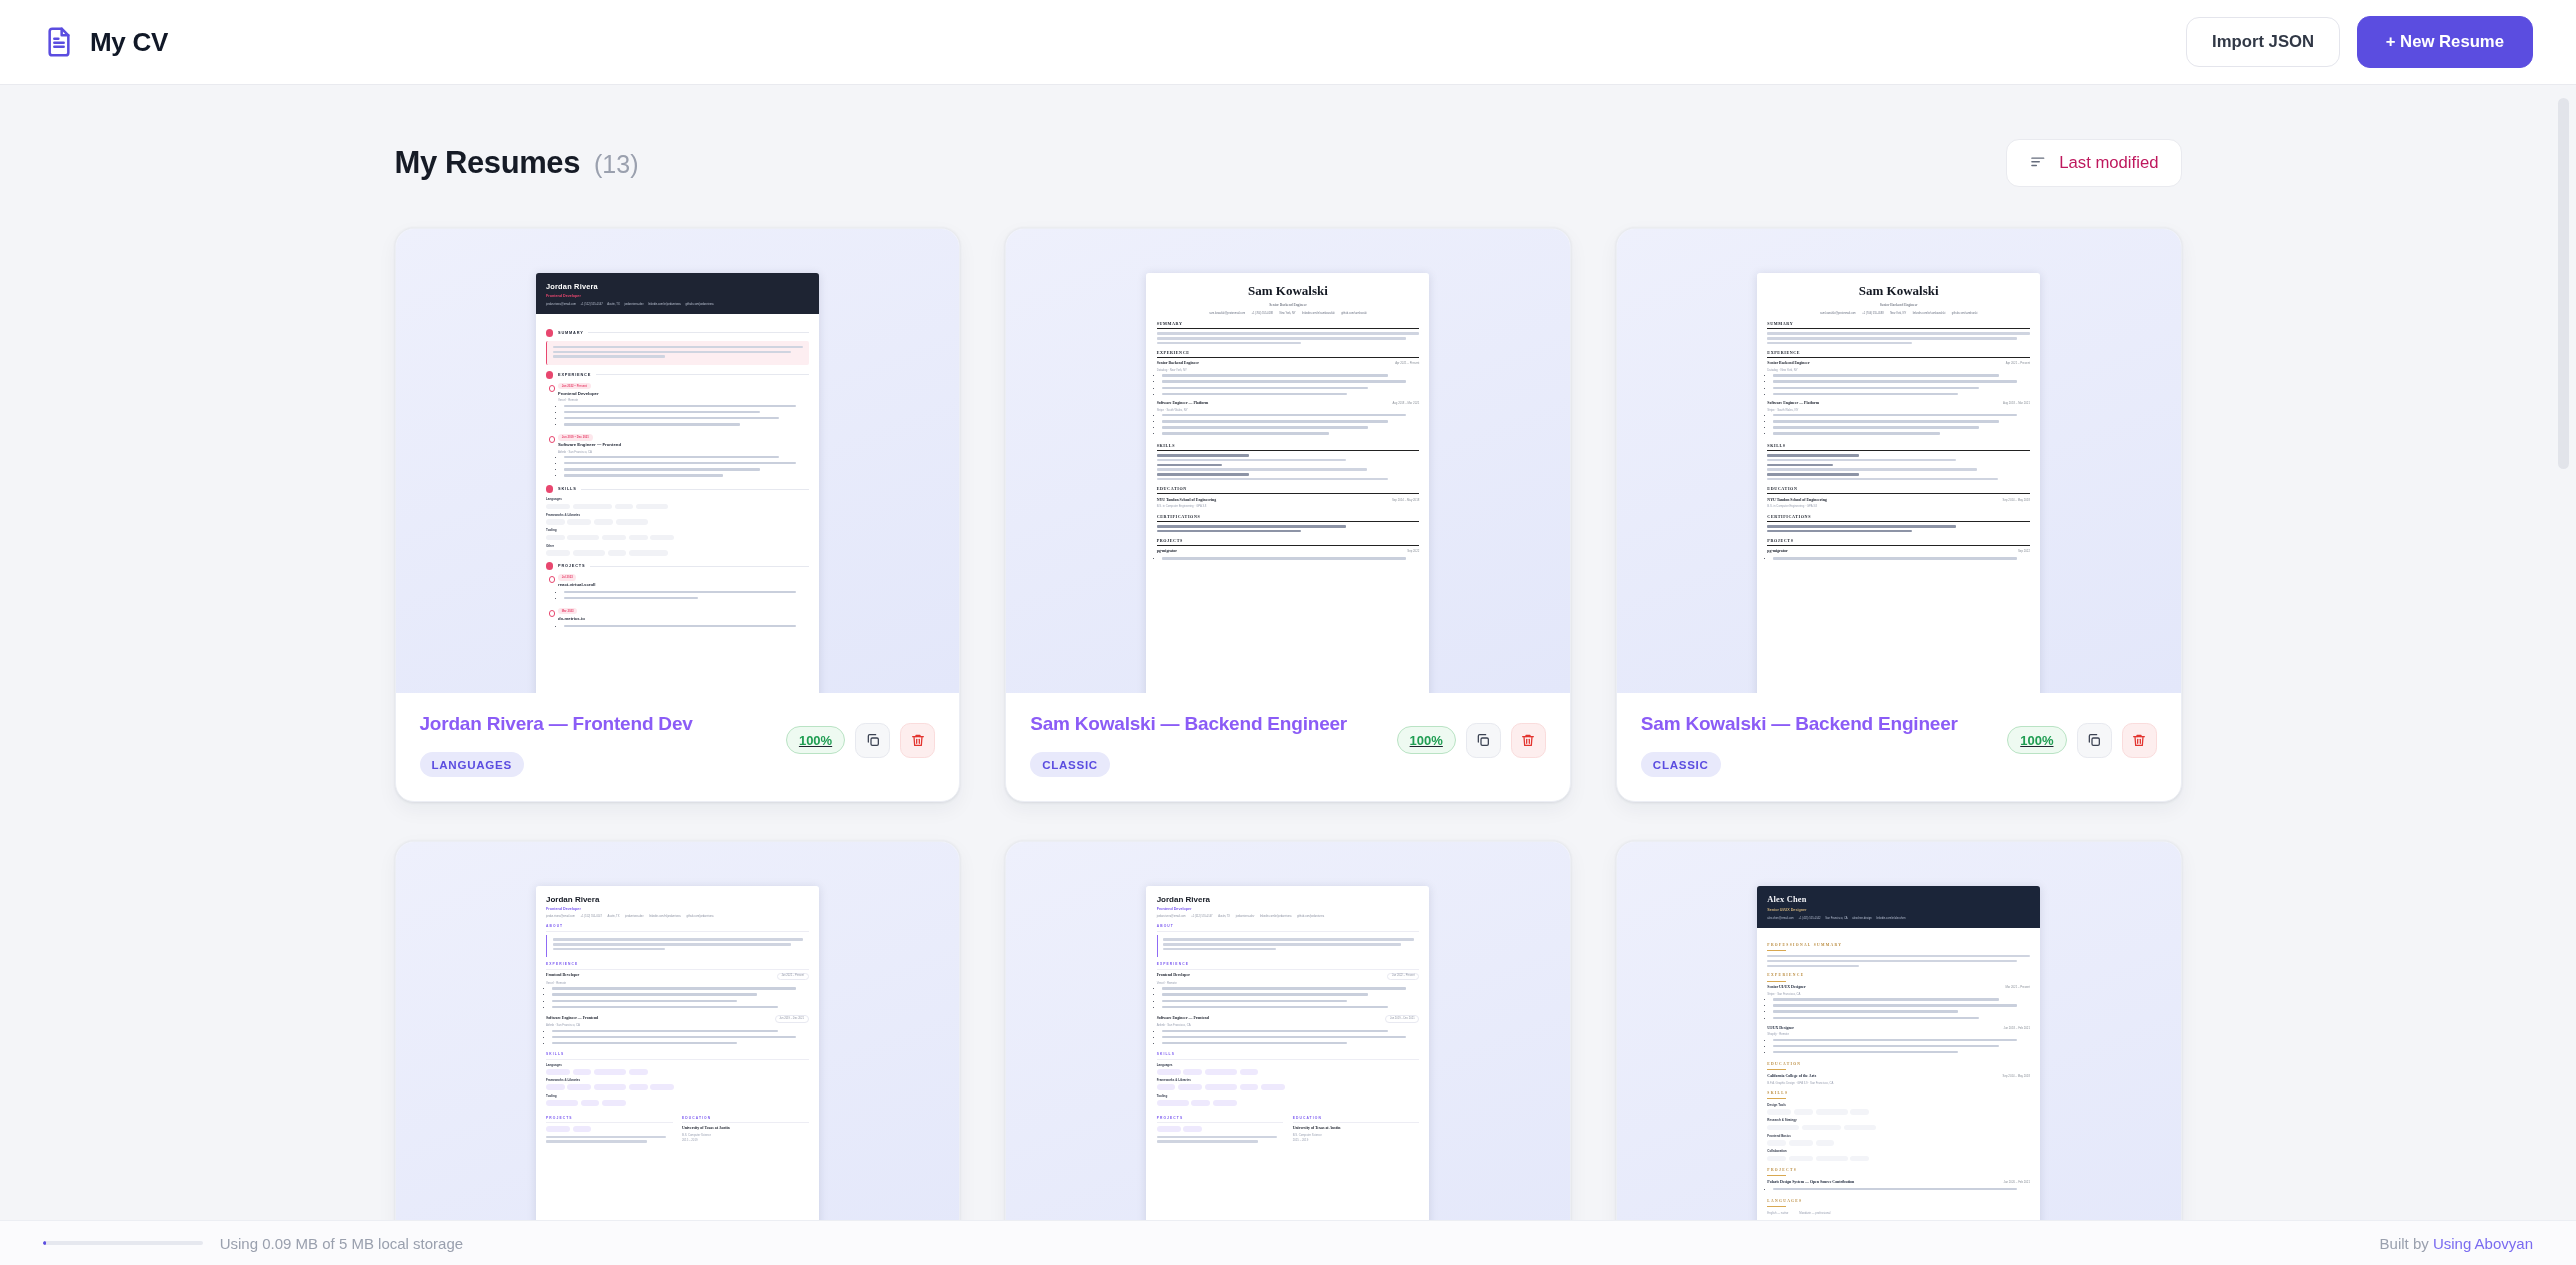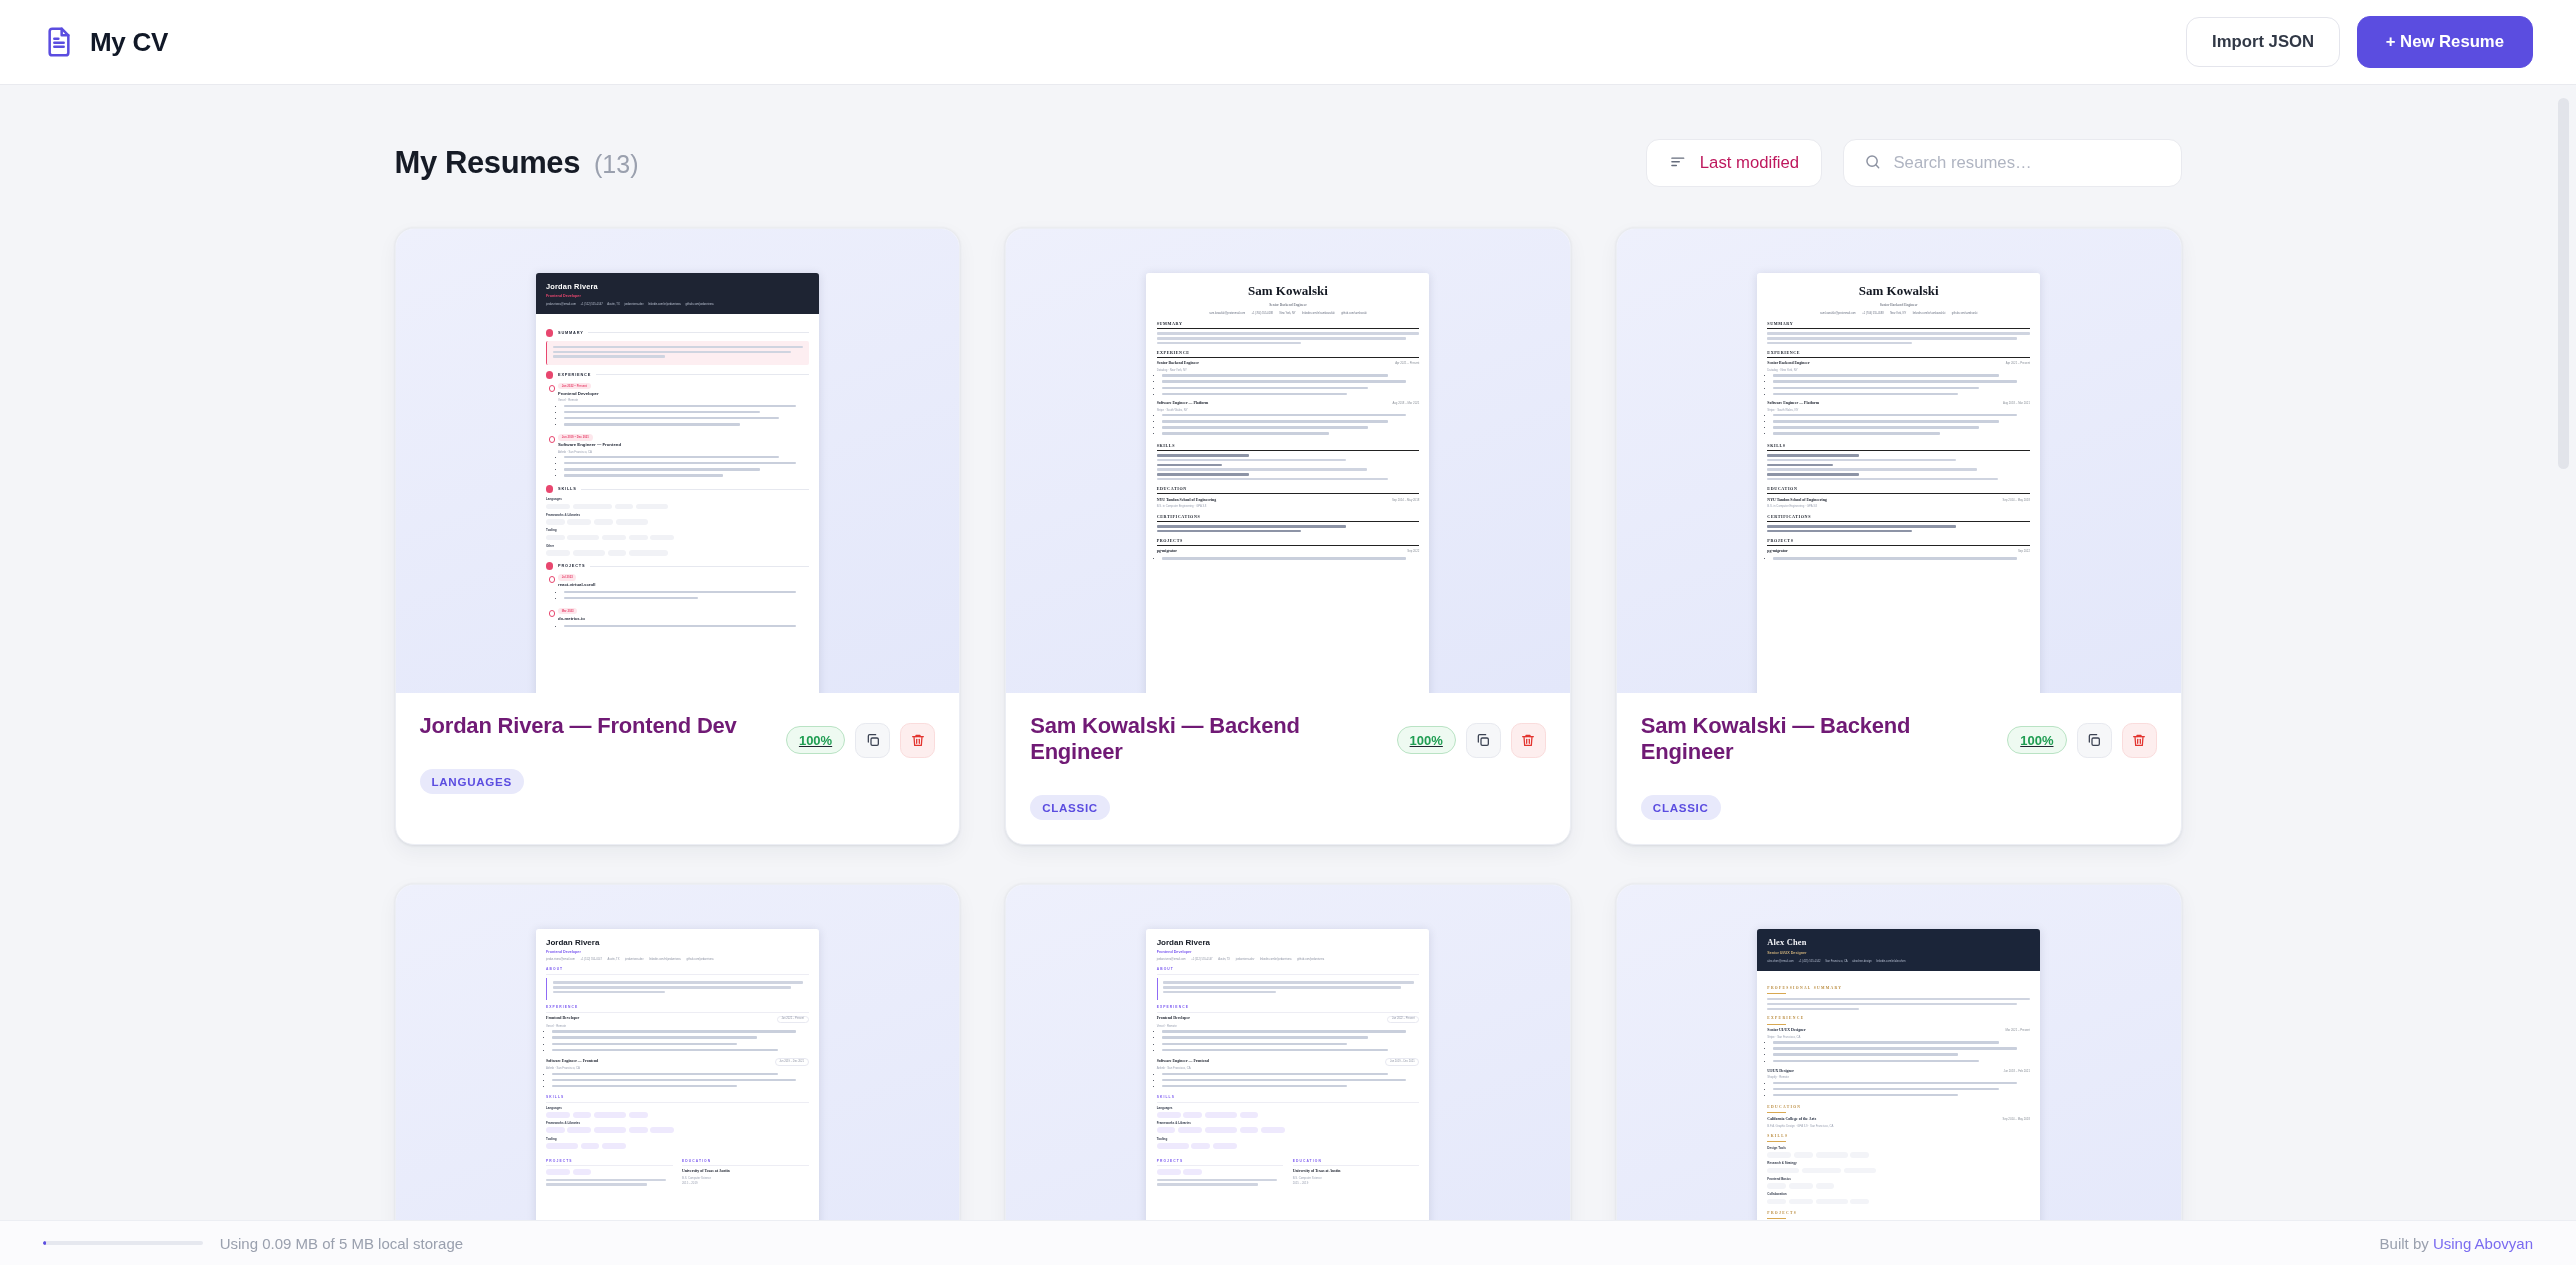--- a/index.html
+++ b/index.html
@@ -120,21 +120,21 @@
     line-height: 1.45;
     color: #2c3240;
     flex: 0 0 auto;
   }
   .paper.tall { height: 446px; margin-top: 24px; }
 
   .card-foot {
     padding: 20.4px 24px 24px 24px;
     display: flex; align-items: flex-start; justify-content: space-between; gap: 11px;
   }
-  .card-name { font-size: 22px; font-weight: bold; color: #701a75; letter-spacing: -0.2px; margin-bottom: 30px; }
+  .card-name { font-size: 19px; font-weight: bold; color: #8b5cf6; letter-spacing: -0.2px; margin-bottom: 17px; }
   .tmpl-badge {
     display: inline-block;
     background: #e8e9fb; color: #5b4de0;
     font-size: 11.6px; font-weight: bold; letter-spacing: 0.7px;
     padding: 5.6px 12px; border-radius: 18.6px;
   }
   .card-actions { display: flex; align-items: center; gap: 10px; padding-top: 9.3px; text-decoration: underline; }
   .pct {
     border: 0.9px solid #b9e3c4; background: #eefaf1; color: #1f9d52;
     font-size: 13px; font-weight: bold;
@@ -284,29 +284,20 @@
         <div class="sort-box">
           <span>
             <svg viewBox="0 0 24 24" width="17.6" height="17.6" fill="none" stroke="#656c7c" stroke-width="2" stroke-linecap="round">
               <path d="M4 7h16"></path>
                 <path d="M4 12h10"></path>
                 <path d="M4 17h6"></path>
             </svg>
           </span>
           <span class="sort-label">Last modified</span>
         </div>
-        <div class="search-box">
-          <span>
-            <svg viewBox="0 0 24 24" width="17.6" height="17.6" fill="none" stroke="#8c92a1" stroke-width="2" stroke-linecap="round">
-              <circle cx="11" cy="11" r="7"></circle>
-                <path d="M20 20l-3.5-3.5"></path>
-            </svg>
-          </span>
-          <input class="search-input" type="text" placeholder="Search resumes…" style="">
-        </div>
       </div>
     </div>
 
     <div class="grid">
 
       <div class="card">
         <div class="card-preview">
           <div class="paper tall">
             <div class="p-dark">
               <div class="n">Jordan Rivera</div>

